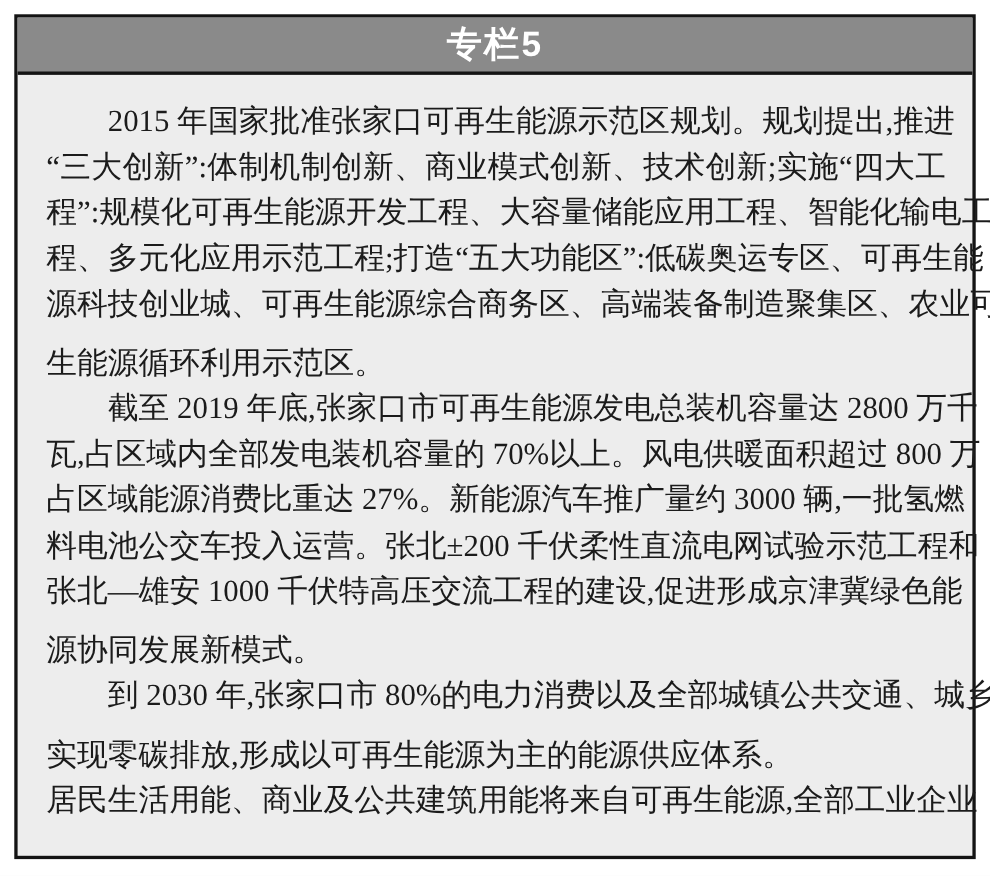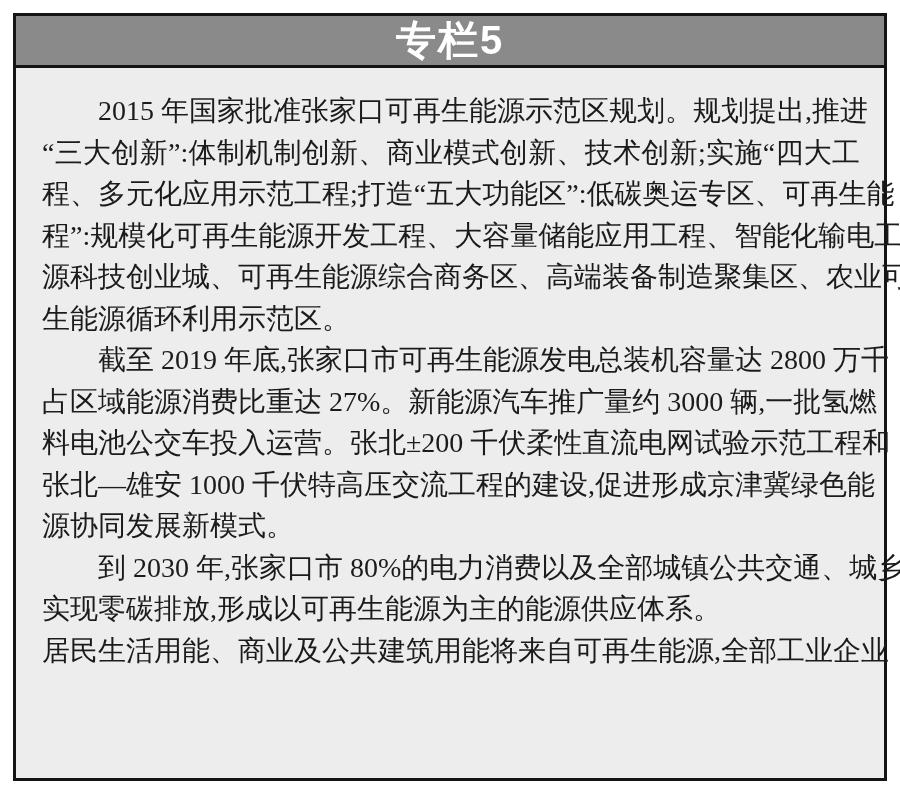--- a/index.html
+++ b/index.html
@@ -19,52 +19,53 @@
     position:absolute;left:13px;top:13px;width:874px;height:768px;
     border:3px solid var(--border);
     background:var(--body-bg);
   }
   .column-header{
     height:52px;
     background:var(--header-bg);
     border-bottom:3px solid var(--border);
     display:flex;align-items:center;justify-content:center;gap:26px;
     font-family:"Liberation Sans","DejaVu Sans",sans-serif;
-    font-weight:bold;font-size:40px;color:var(--header-text);
+    font-weight:bold;font-size:32px;color:var(--header-text);
     letter-spacing:2px;
   }
   .column-body{
     padding:22px 24px 0 26px;
     font-family:Liberation Serif, serif;
     font-size:28px;line-height:41.5px;color:var(--text);
   }
   .line{
     text-align:justify;
     text-align-last:justify;
     white-space:nowrap;
   }
   .line.first{ text-indent:56px; }
-  .line.last{ text-align-last:left; white-space:normal; }
+  .line.last{ text-align-last:left; white-space:normal;margin-top:12px; }
 </style>
 </head>
 <body>
 
 <div class="page">
   <div class="column-box">
     <div class="column-header">
       <span>专栏5</span>
     </div>
     <div class="column-body">
         <div class="line first">2015 年国家批准张家口可再生能源示范区规划。规划提出,推进</div>
         <div class="line">“三大创新”:体制机制创新、商业模式创新、技术创新;实施“四大工</div>
+        <div class="line">程”:规模化可再生能源开发工程、大容量储能应用工程、智能化输电工</div>
         <div class="line">程、多元化应用示范工程;打造“五大功能区”:低碳奥运专区、可再生能</div>
-        <div class="line">程”:规模化可再生能源开发工程、大容量储能应用工程、智能化输电工</div>
         <div class="line">源科技创业城、可再生能源综合商务区、高端装备制造聚集区、农业可再</div>
         <div class="line last">生能源循环利用示范区。</div>
         <div class="line first">截至 2019 年底,张家口市可再生能源发电总装机容量达 2800 万千</div>
+        <div class="line">瓦,占区域内全部发电装机容量的 70%以上。风电供暖面积超过 800 万</div>
         <div class="line">占区域能源消费比重达 27%。新能源汽车推广量约 3000 辆,一批氢燃</div>
         <div class="line">料电池公交车投入运营。张北±200 千伏柔性直流电网试验示范工程和</div>
         <div class="line">张北—雄安 1000 千伏特高压交流工程的建设,促进形成京津冀绿色能</div>
         <div class="line last">源协同发展新模式。</div>
         <div class="line first">到 2030 年,张家口市 80%的电力消费以及全部城镇公共交通、城乡</div>
         <div class="line last">实现零碳排放,形成以可再生能源为主的能源供应体系。</div>
         <div class="line">居民生活用能、商业及公共建筑用能将来自可再生能源,全部工业企业</div>
       </div>
   </div>
 </div>

